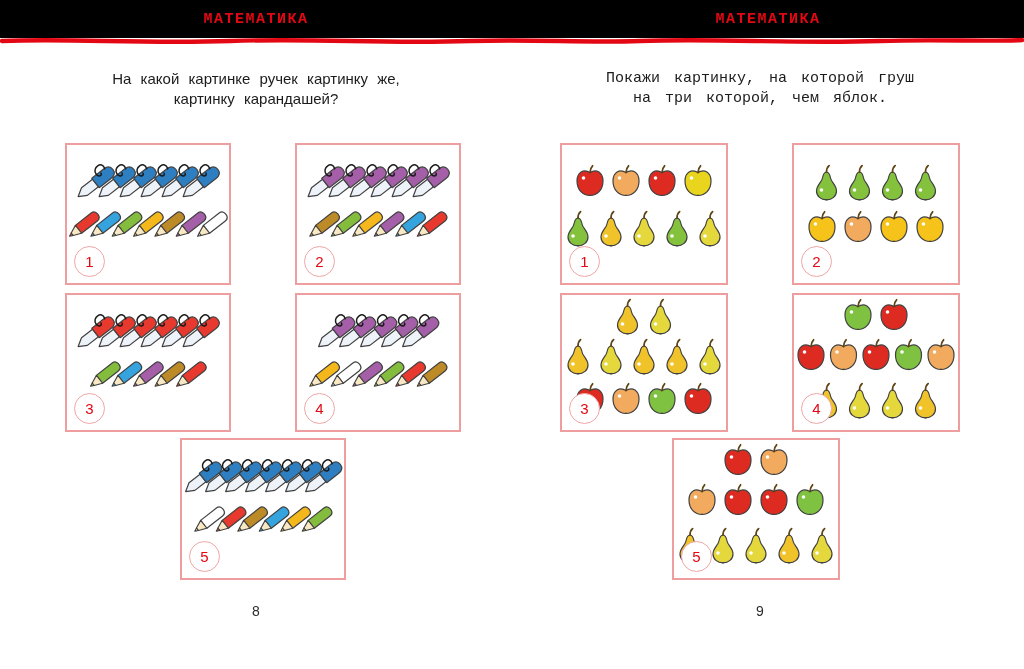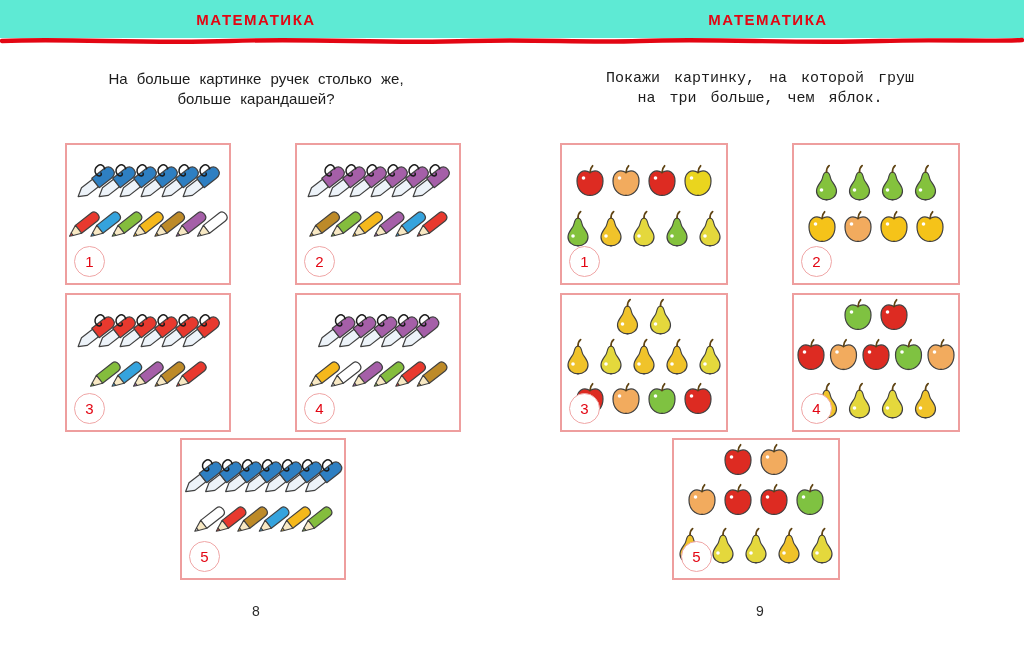--- a/index.html
+++ b/index.html
@@ -1,20 +1,20 @@
 <!DOCTYPE html>
 <html><head>
 <meta charset="utf-8">
 <style>
   html,body{margin:0;padding:0;}
   body{font-family:"Liberation Sans", sans-serif; background:#fff;}
   #spread{position:relative; width:1024px; height:669px; background:#ffffff; overflow:hidden;}
 
   
-  #band{position:absolute; left:0; top:0; width:1024px; height:38px; background:#5eead4;}
+  #band{position:absolute; left:0; top:0; width:1024px; height:38px; background:#000000;font-family:Liberation Mono, monospace;}
   .band-title{position:absolute; top:11px; width:512px; text-align:center;
     font-size:15px; font-weight:bold; letter-spacing:1.5px; color:#e30613;}
   #band-title-left{left:0;}
   #band-title-right{left:512px;}
   #rule{position:absolute; left:0; top:33px; width:1024px; height:16px;}
 
   
   .question{position:absolute; width:416px; text-align:center; font-size:15px;
     line-height:20px; color:#1c1c1c; word-spacing:5px;}
   #question-left{left:48px; top:69px;}
@@ -41,27 +41,27 @@
   <div id="band">
     <div id="band-title-left" class="band-title">МАТЕМАТИКА</div>
     <div id="band-title-right" class="band-title">МАТЕМАТИКА</div>
   </div>
 
   <svg id="rule" viewBox="0 0 1024 16" preserveAspectRatio="none">
     <path d="M2 8 C70 5 140 11 230 8 C320 5 380 11 470 8 C540 6 580 10 640 8 C720 5 790 11 880 8 C940 6 985 9 1022 7" fill="none" stroke="#e30613" stroke-width="4.4" stroke-linecap="round"></path>
   </svg>
 
   <div id="question-left" class="question">
-    <div>На больше картинке ручек столько же,</div>
-    <div>больше карандашей?</div>
+    <div>На какой картинке ручек картинку же,</div>
+    <div>картинку карандашей?</div>
   </div>
 
   <div id="question-right" class="question">
     <div>Покажи картинку, на которой груш</div>
-    <div>на три больше, чем яблок.</div>
+    <div>на три которой, чем яблок.</div>
   </div>
 
   <div id="boxes-host">
       <div class="box" style="left: 65px; top: 143px; width: 166px; height: 142px;">
         <svg width="162" height="138" viewBox="0 0 162 138">
           <g transform="translate(28.5,38) rotate(-38)">
             <g>
               <path d="M-22 0 L-14 -4.8 L0 -4.8 L0 4.8 L-14 4.8 Z" fill="#edf3f9" stroke="#404040" stroke-width="1.2" stroke-linejoin="round"></path>
               <path d="M0 -6 L15 -6 Q22 -6 22 0 Q22 6 15 6 L0 6 Z" fill="#2e7fc2" stroke="#404040" stroke-width="1.2" stroke-linejoin="round"></path>
               <path d="M16 -5.5 C19.5 -14 6 -14.5 6 -6.5 C6 -2.5 10 -1.5 10.5 -4.5" fill="none" stroke="#1a1a1a" stroke-width="1.5" stroke-linecap="round"></path>

